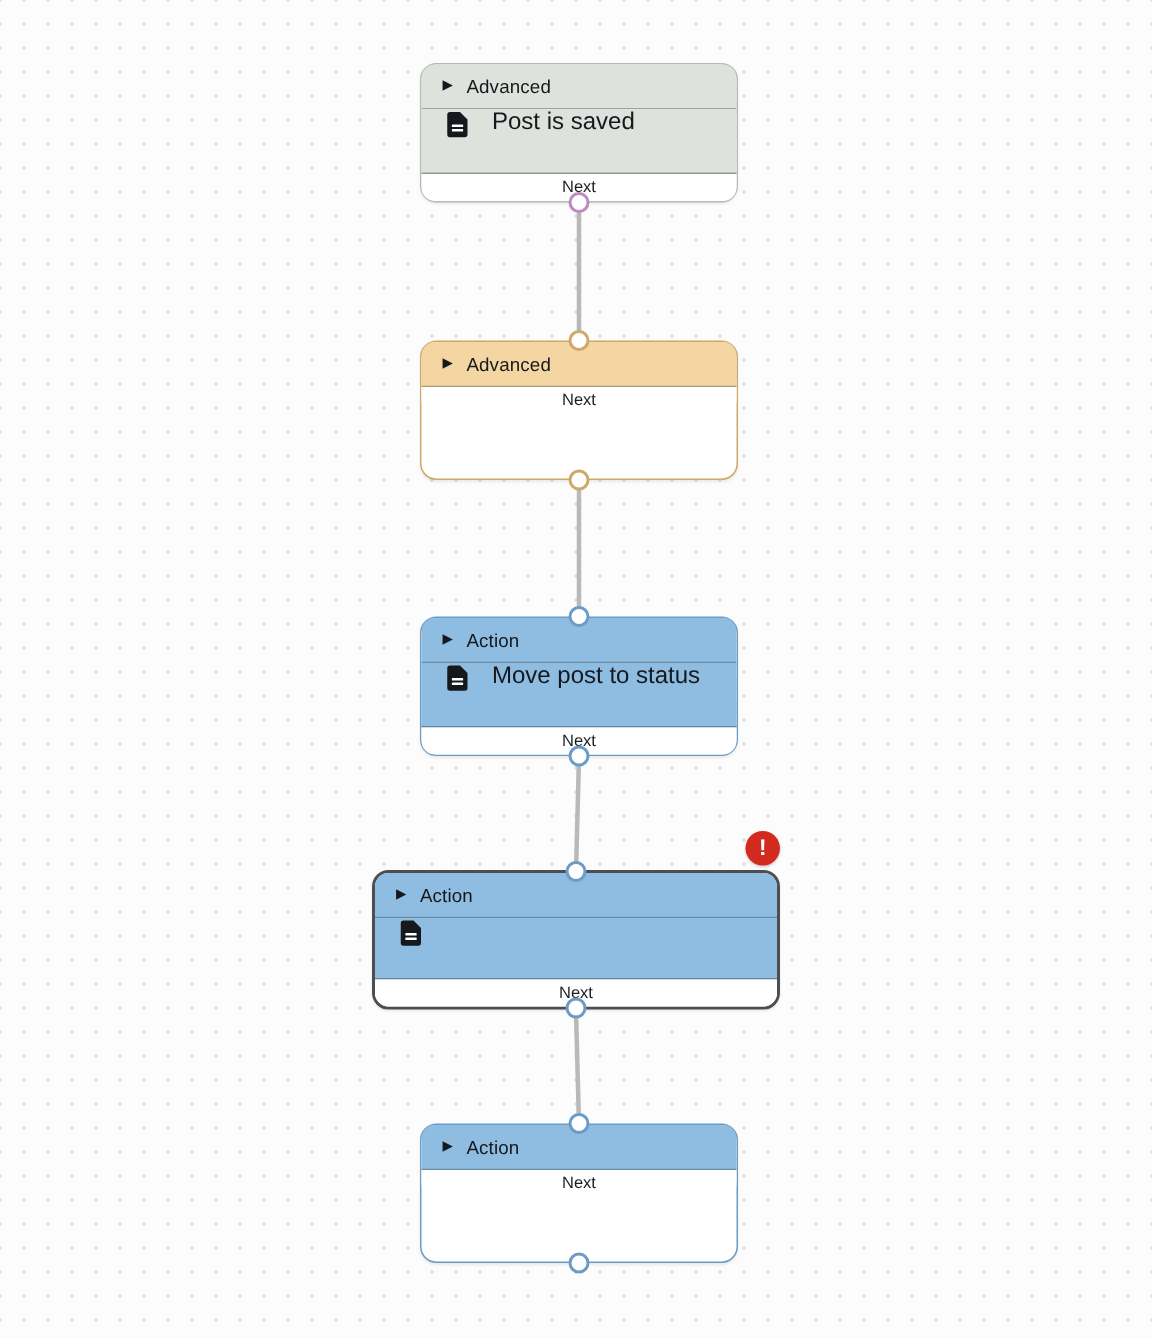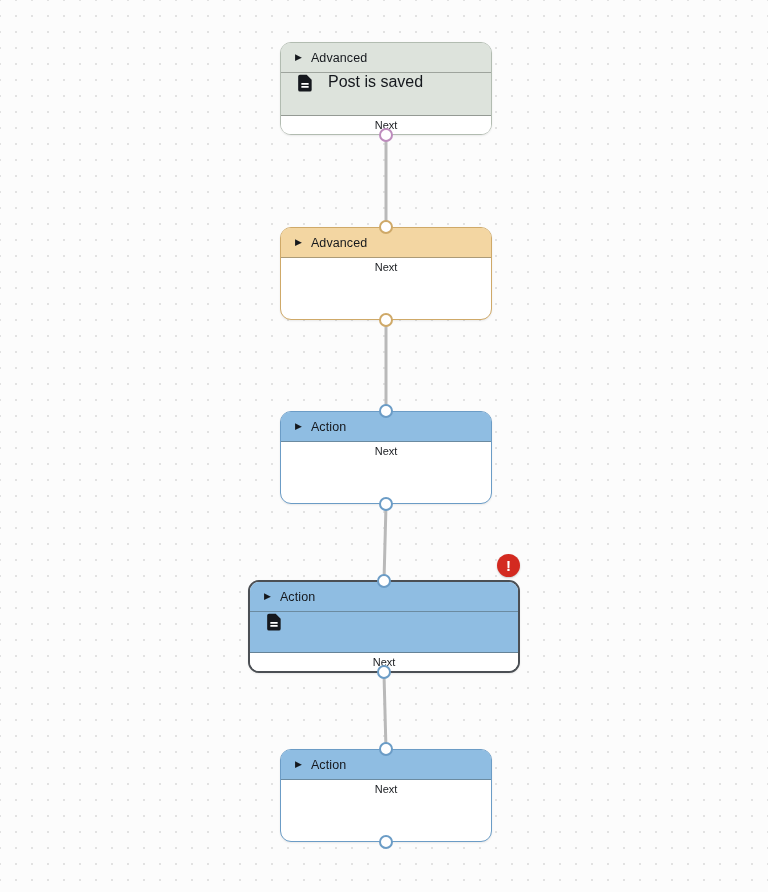--- a/index.html
+++ b/index.html
@@ -132,20 +132,30 @@
     </div>
     <span class="port port-top"></span>
     <span class="port port-bottom"></span>
   </div>
 
   <div class="node theme-action" style="left:280px;top:411px;width:212px;height:93px">
     <div class="node-header">
       <span class="collapse">▶</span>
       <span class="category">Action</span>
     </div>
+    <div class="node-body">
+      <span class="body-icon">
+        <svg width="20" height="20" viewBox="0 0 24 24">
+            <path fill="#15181d" d="M6 2h8l6 6v12a2.2 2.2 0 0 1-2.2 2.2H6A2.2 2.2 0 0 1 3.8 20V4.2A2.2 2.2 0 0 1 6 2z"></path>
+            <rect x="7.5" y="12" width="9" height="2" rx="0.5" fill="#fff"></rect>
+            <rect x="7.5" y="15.6" width="9" height="2" rx="0.5" fill="#fff"></rect>
+          </svg>
+      </span>
+      <span class="title">Move post to status</span>
+    </div>
     <div class="node-footer">
       <span class="footer-label">Next</span>
     </div>
     <span class="port port-top"></span>
     <span class="port port-bottom"></span>
   </div>
 
   <div class="node theme-action selected" style="left:248px;top:580px;width:272px;height:93px">
     <span class="error-badge">!</span>
     <div class="node-header">

